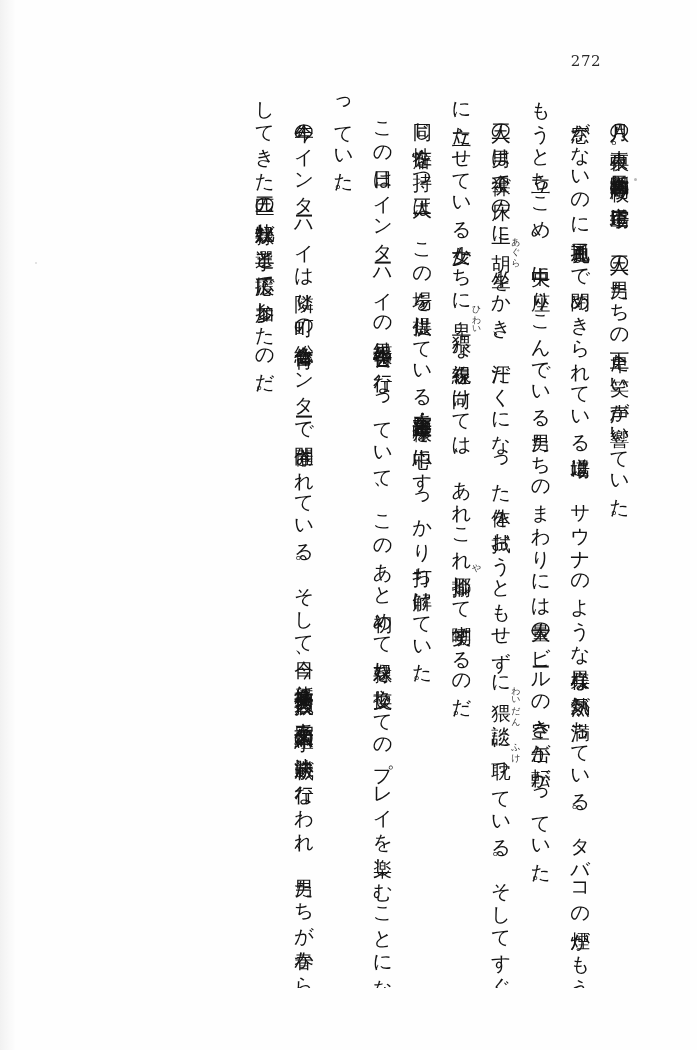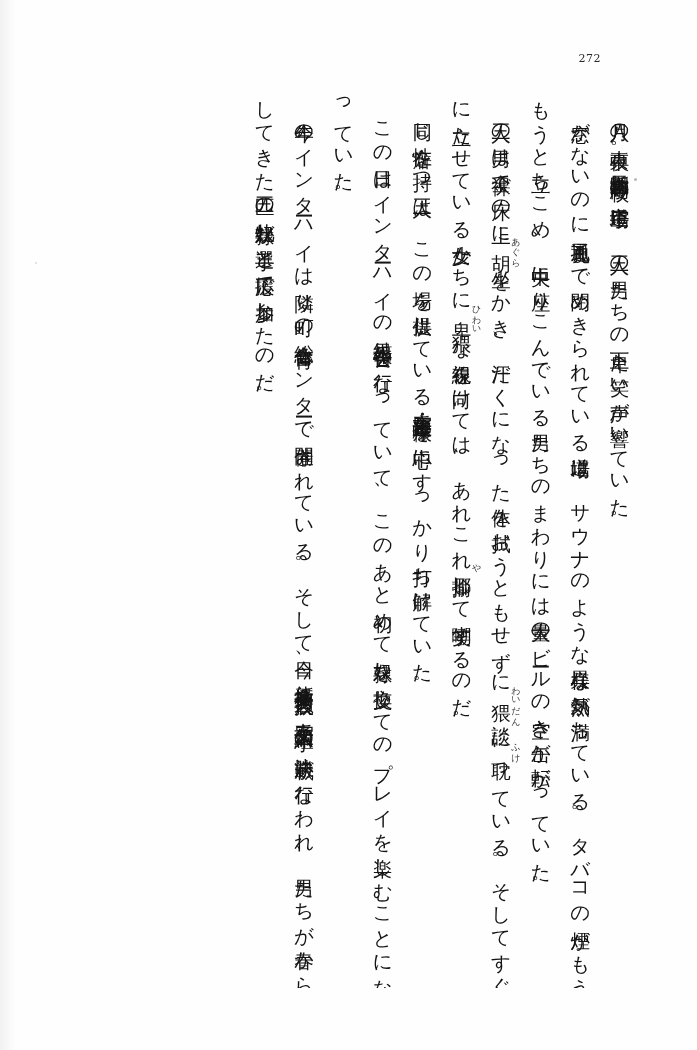--- a/index.html
+++ b/index.html
@@ -22,21 +22,21 @@
     height: 1050px;
     box-sizing: border-box;
     background: #fefefe;
   }
 
   
   .page-number {
     position: absolute;
     top: 52px;
     right: 96px;
-    font-size: 11px;
+    font-size: 15px;
     letter-spacing: 0.5px;
     color: #2a2a2a;
     font-family: "DejaVu Serif", "Liberation Serif", serif;
   }
 
   
   .body-text {
     position: absolute;
     top: 88px;
     right: 58px;

